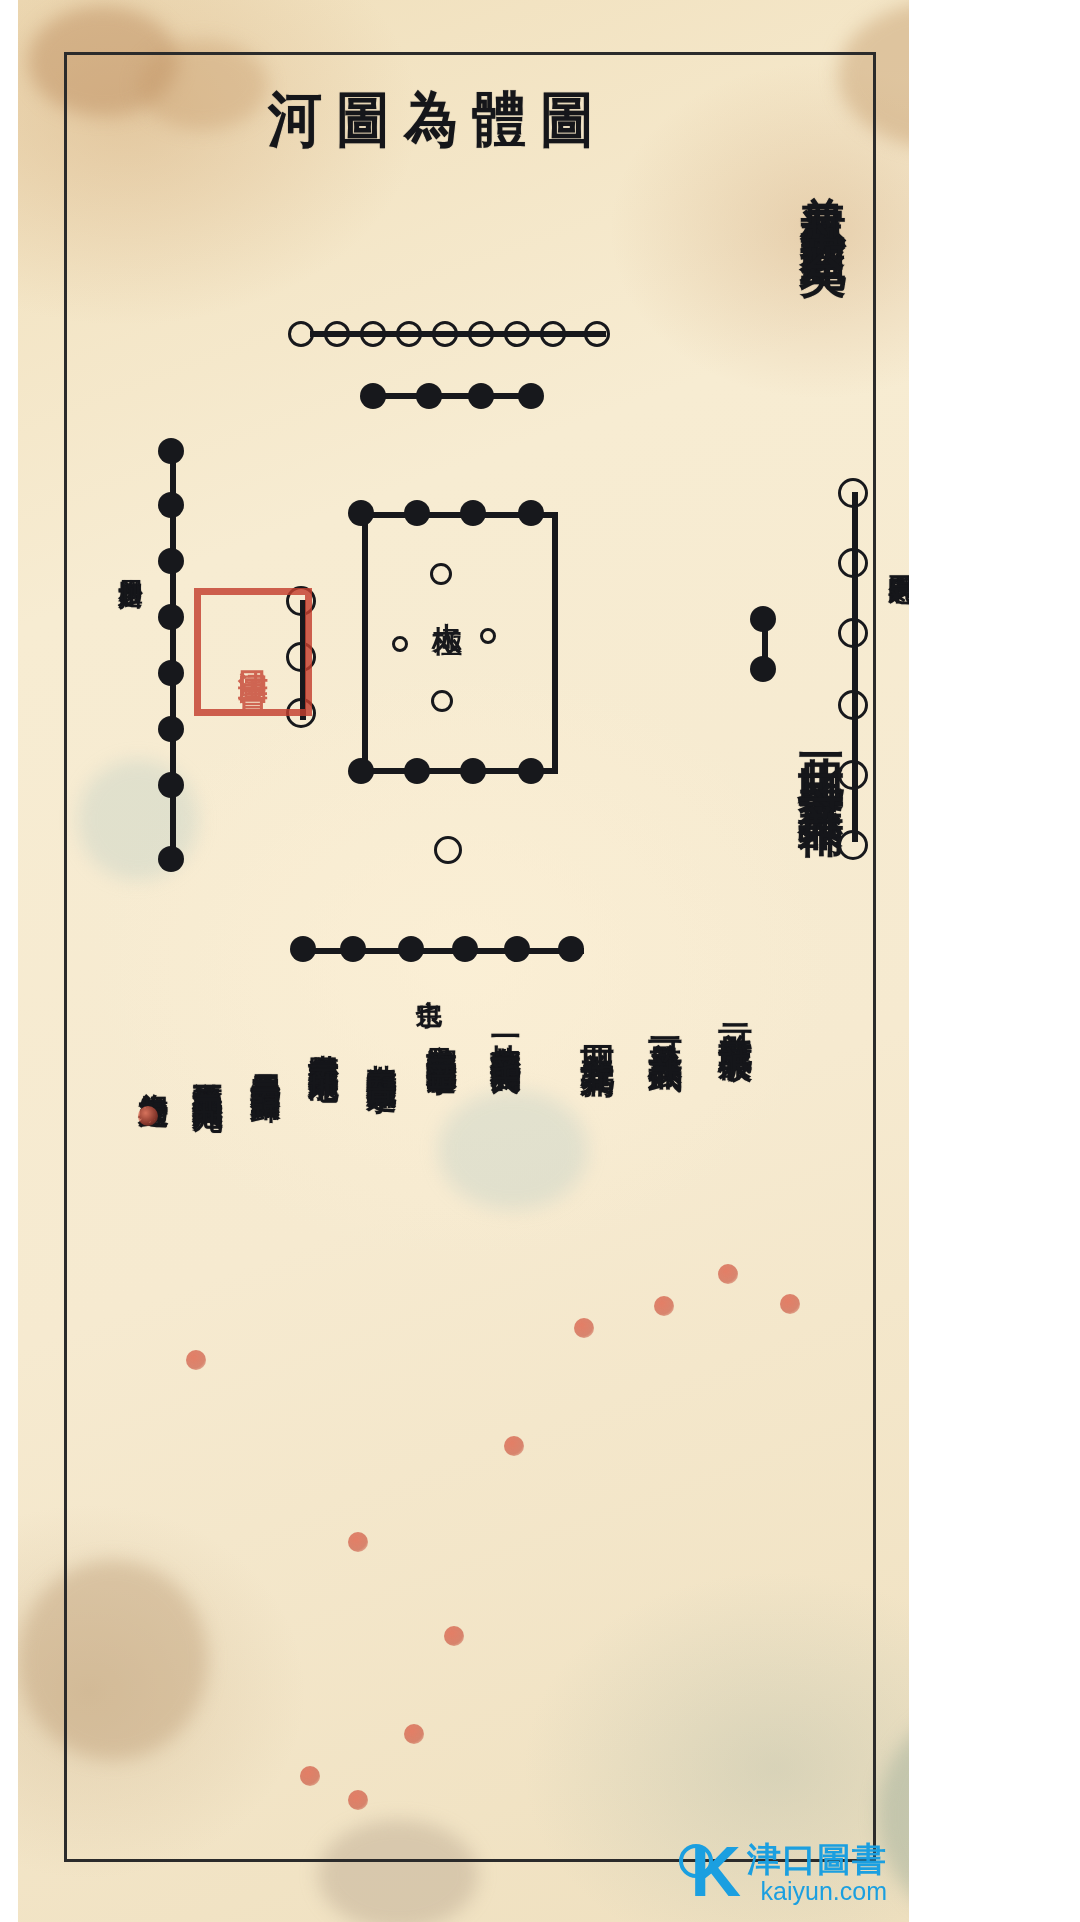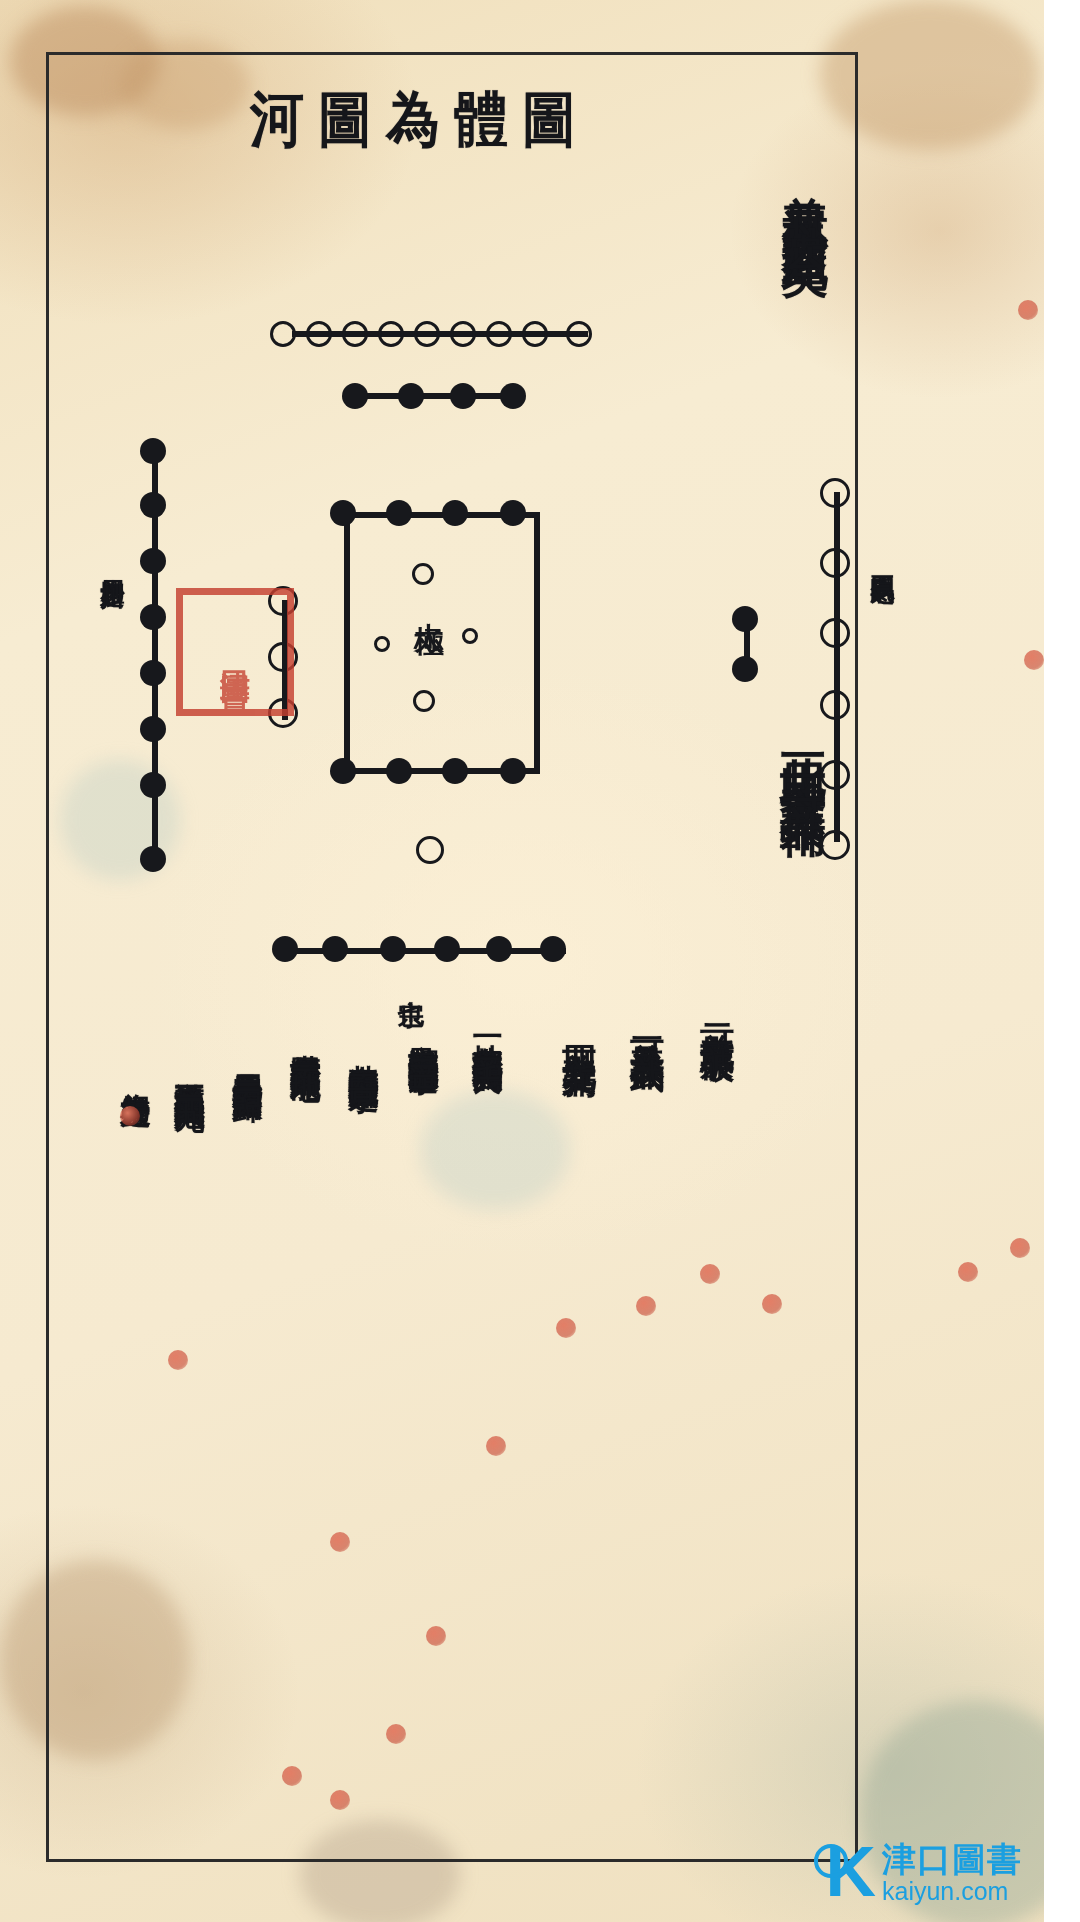--- a/index.html
+++ b/index.html
@@ -5,24 +5,25 @@
   html, body {
     margin: 0;
     padding: 0;
     background: #ffffff;
   }
   body {
     font-family: "Liberation Serif", serif;
   }
   #page {
     position: relative;
-    width: 1044px;
+    width: 891px;
     height: 1922px;
     overflow: hidden;
     background: #f3e4c4;
+    margin-left: 18px;
   }
   
   .paper-base {
     position: absolute;
     inset: 0;
     background:
       radial-gradient(ellipse 420px 300px at 12% 6%, rgba(205,160,110,0.40), rgba(205,160,110,0) 70%),
       radial-gradient(ellipse 300px 240px at 90% 12%, rgba(198,150,100,0.32), rgba(198,150,100,0) 70%),
       radial-gradient(ellipse 360px 280px at 85% 92%, rgba(160,175,160,0.30), rgba(160,175,160,0) 70%),
       radial-gradient(ellipse 300px 260px at 8% 88%, rgba(190,160,120,0.30), rgba(190,160,120,0) 72%),
@@ -193,20 +194,21 @@
     font-weight: 700;
     font-size: 34px;
     color: #1b9fe0;
     letter-spacing: 1px;
   }
   #wm-url {
     font-family: "Liberation Sans", sans-serif;
     font-size: 25px;
     color: #1b9fe0;
     letter-spacing: 0px;
+    text-align: right;
   }
   .wm-ball {
     position: absolute;
     right: 196px;
     bottom: 44px;
     width: 34px;
     height: 34px;
     border-radius: 50%;
     border: 4px solid #1b9fe0;
     box-sizing: border-box;

